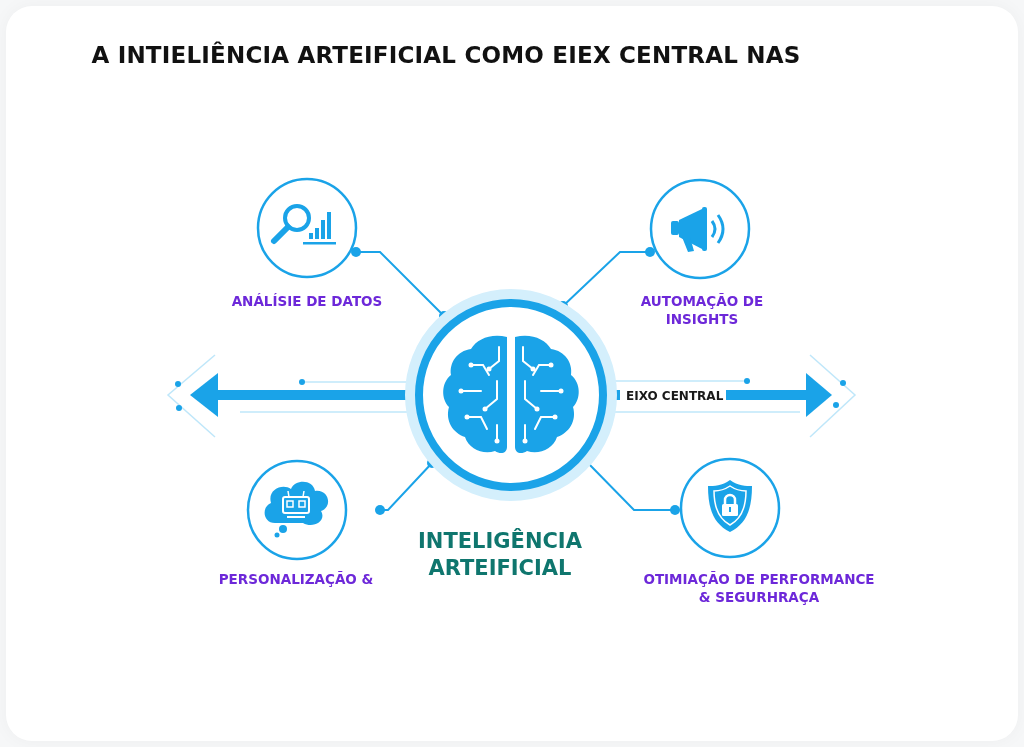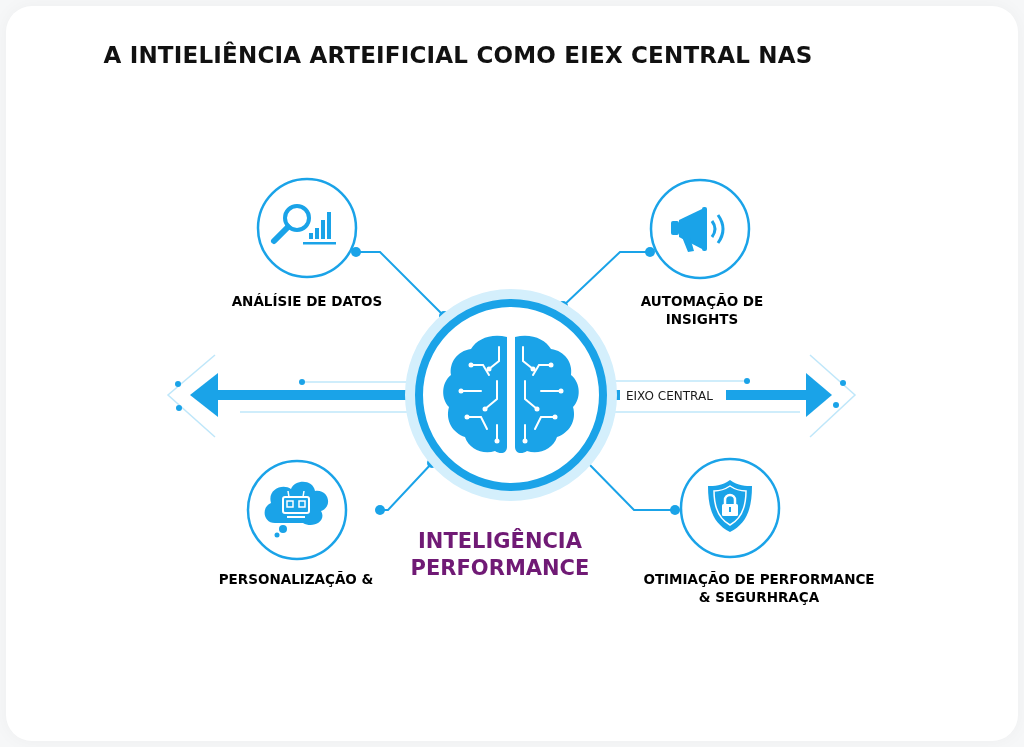--- a/index.html
+++ b/index.html
@@ -8,37 +8,37 @@
     background: #f6f7f8;
     font-family: "DejaVu Sans", "Liberation Sans", sans-serif;
     position: relative;
   }
   .canvas {
     position: absolute; left: 6px; top: 6px; width: 1012px; height: 735px;
     background: #ffffff; border-radius: 26px;
     box-shadow: 0 0 18px rgba(0,0,0,0.04);
   }
   .title {
-    position: absolute; left: 12px; top: 40px; width: 892px;
+    position: absolute; left: 0; top: 40px; width: 892px;
     text-align: center; color: #111; font-weight: bold;
     font-size: 23px; line-height: 30px; letter-spacing: 0.2px;
   }
   .title div { white-space: nowrap; }
   svg.diagram { position: absolute; left: 0; top: 0; }
   .label {
     position: absolute; text-align: center; font-weight: bold;
-    color: #000000; font-size: 13.5px; line-height: 18px; white-space: nowrap;
+    color: #6d28d9; font-size: 13.5px; line-height: 18px; white-space: nowrap;
   }
   .center-label {
     position: absolute; left: 400px; top: 528px; width: 200px;
     text-align: center; font-weight: bold; font-size: 21px; line-height: 27px;
-    color: #701a75;
+    color: #0f766e;
   }
   .axis-label {
-    position: absolute; left: 626px; top: 389px; font-weight: normal;
+    position: absolute; left: 626px; top: 389px; font-weight: bold;
     font-size: 12px; color: #1a1a1a; white-space: nowrap;
   }
   .node-hit { position: absolute; border-radius: 50%; }
 </style>
 </head>
 <body>
 
 <div class="canvas"></div>
 
 <div class="title">
@@ -194,16 +194,16 @@
 <div class="label" style="left:196px;top:570px;width:200px;">
   <div>PERSONALIZAÇÃO &amp;</div>
 </div>
 <div class="label" style="left:624px;top:570px;width:270px;">
   <div>OTIMIAÇÃO DE PERFORMANCE</div>
   <div>&amp; SEGURHRAÇA</div>
 </div>
 
 <div class="center-label">
   <div>INTELIGÊNCIA</div>
-  <div>PERFORMANCE</div>
+  <div>ARTEIFICIAL</div>
 </div>
 
 <div class="axis-label">EIXO CENTRAL</div>
 
 </body></html>

